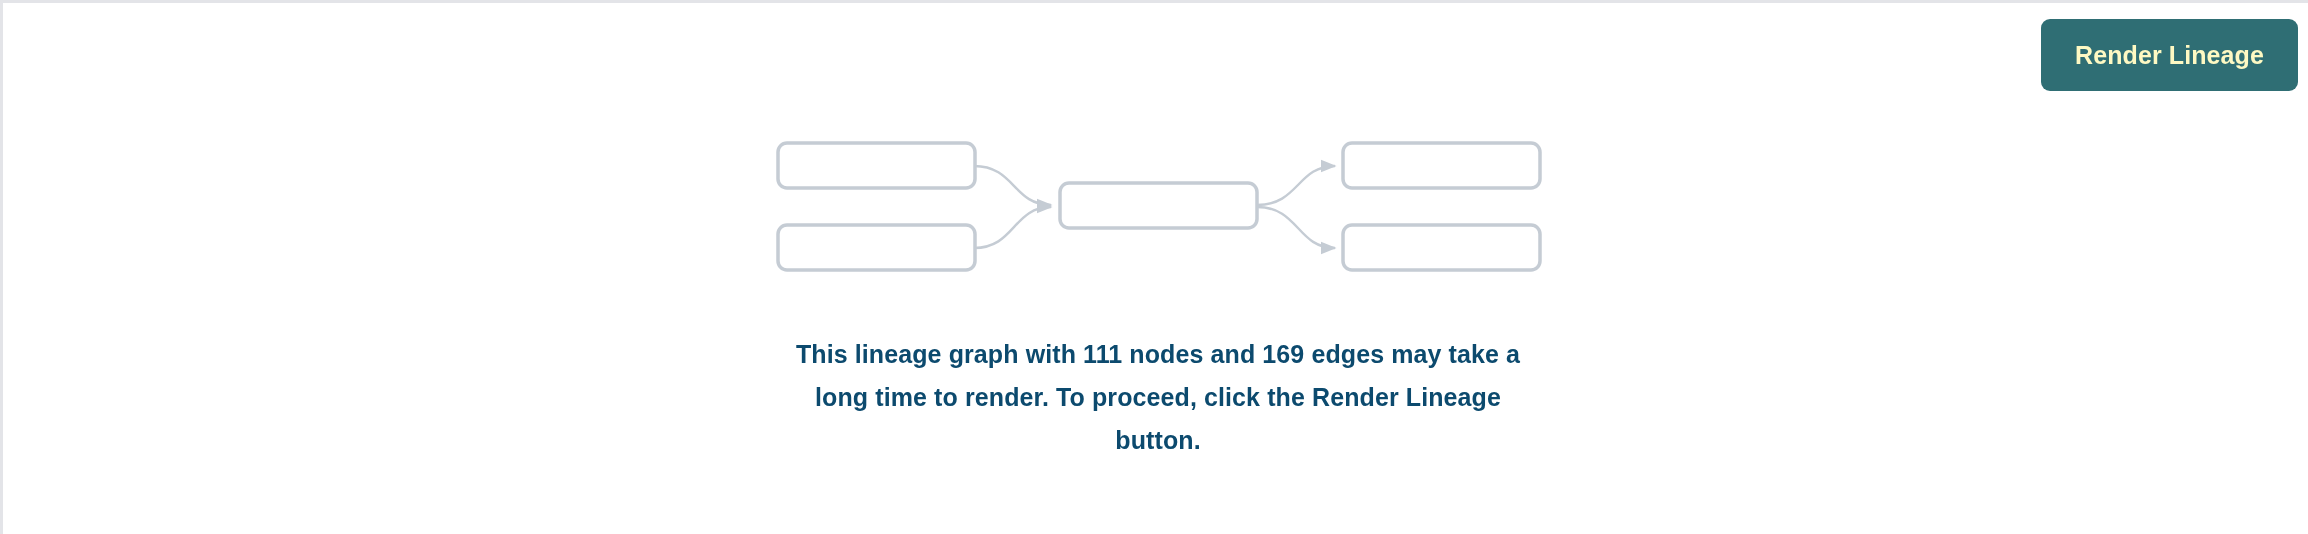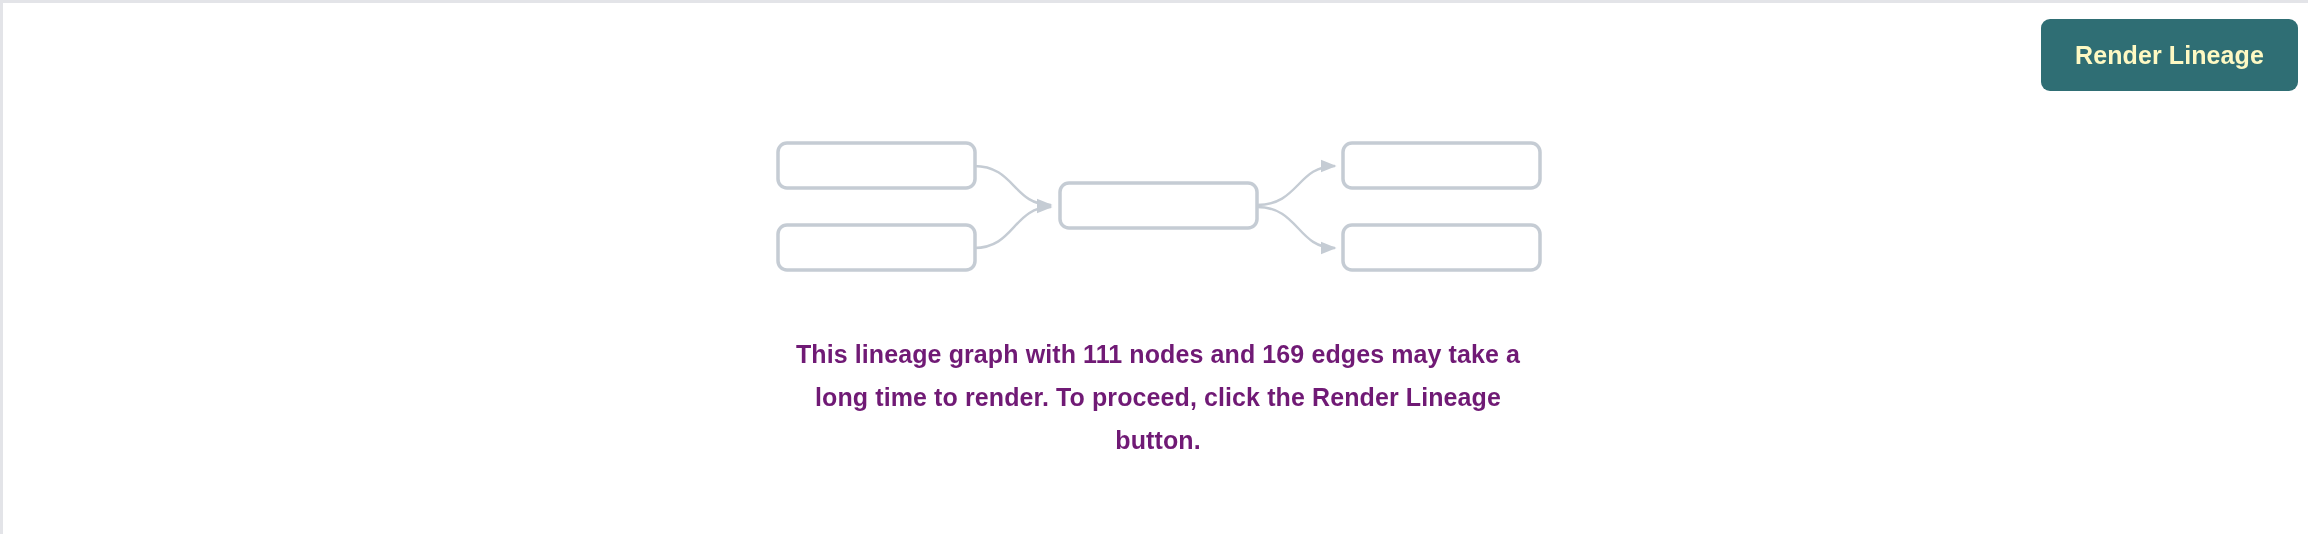--- a/index.html
+++ b/index.html
@@ -73,21 +73,21 @@
     stroke-width: 2.4;
   }
 
   
   .message {
     position: absolute;
     left: 770px;
     top: 330px;
     width: 770px;
     text-align: center;
-    color: #701a75;
+    color: #0c4a6e;
     font-family: "Liberation Sans", sans-serif;
     font-size: 25px;
     font-weight: bold;
     line-height: 43px;
     letter-spacing: 0.1px;
   }
 </style>
 </head>
 <body>
 

